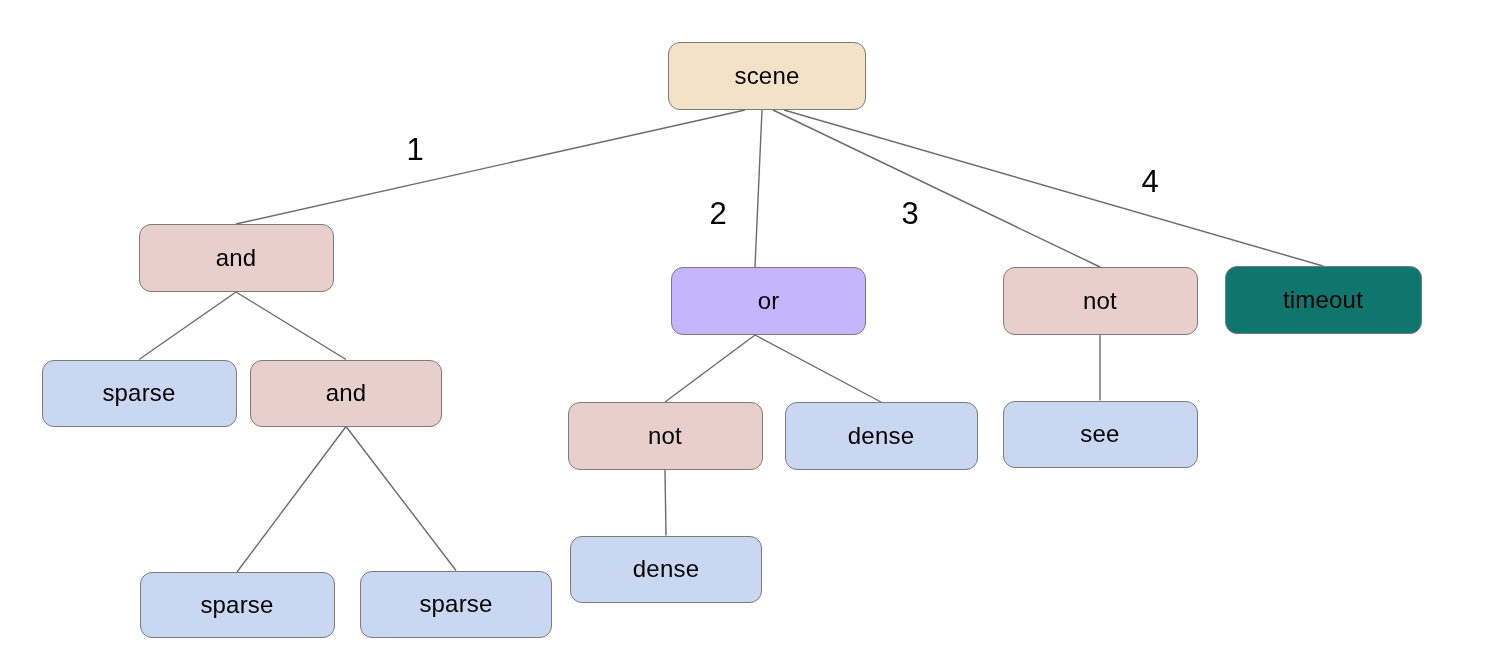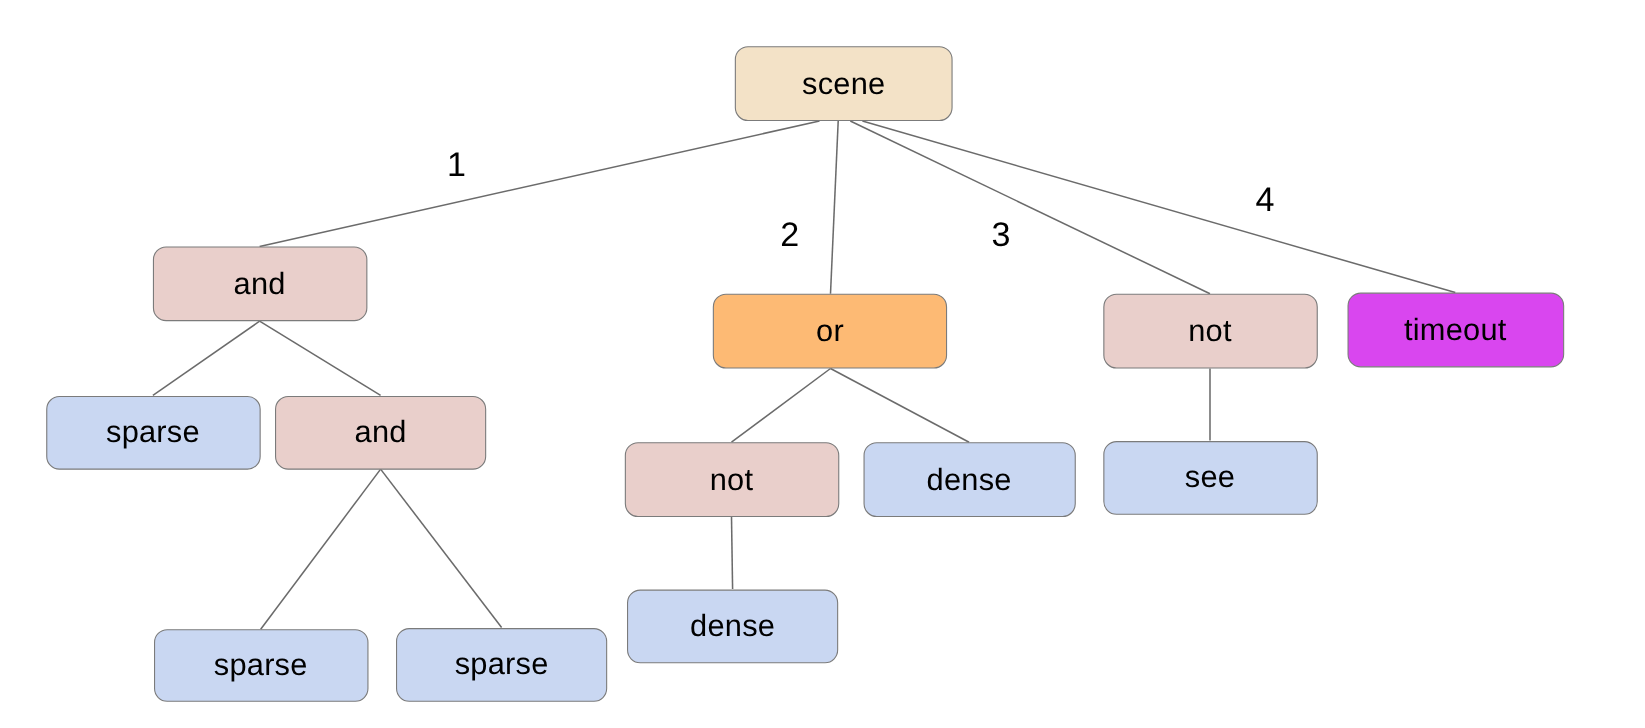--- a/index.html
+++ b/index.html
@@ -21,21 +21,21 @@
     width: 1495px;
     height: 662px;
   }
   .node {
     position: absolute;
     box-sizing: border-box;
     display: flex;
     align-items: center;
     justify-content: center;
     border-radius: 12px;
-    font-size: 28px;
+    font-size: 24px;
     color: #000000;
     letter-spacing: 0.2px;
   }
   .edge-label {
     font-size: 31px;
     fill: #000000;
     font-family: "Liberation Sans", sans-serif;
   }
 </style>
 </head>
@@ -60,27 +60,27 @@
       <line x1="665" y1="470" x2="666" y2="535.5" stroke="#6b6b6b" stroke-width="1.4"></line>
       <line x1="1100" y1="335" x2="1100" y2="400.5" stroke="#6b6b6b" stroke-width="1.4"></line>
     </svg>
   <div id="node-layer">
       <div class="node" style="left: 668px; top: 42px; width: 198px; height: 68px; background: rgb(243, 226, 199); border: 1.5px solid rgb(123, 123, 123); color: rgb(0, 0, 0);">
         <span>scene</span>
       </div>
       <div class="node" style="left: 138.5px; top: 224px; width: 195px; height: 68px; background: rgb(233, 207, 203); border: 1.5px solid rgb(123, 123, 123); color: rgb(0, 0, 0);">
         <span>and</span>
       </div>
-      <div class="node" style="left: 648px; top: 267px; width: 213px; height: 68px; background: #fdba74; border: 1.5px solid rgb(123, 123, 123); color: rgb(0, 0, 0);">
+      <div class="node" style="left: 671px; top: 267px; width: 195px; height: 68px; background: #c4b5fd; border: 1.5px solid rgb(123, 123, 123); color: rgb(0, 0, 0);">
         <span>or</span>
       </div>
       <div class="node" style="left: 1002.5px; top: 267px; width: 195px; height: 68px; background: rgb(233, 207, 203); border: 1.5px solid rgb(123, 123, 123); color: rgb(0, 0, 0);">
         <span>not</span>
       </div>
-      <div class="node" style="left: 1224.5px; top: 266px; width: 197px; height: 68px; background: #d946ef; border: 1.5px solid rgb(123, 123, 123); color: rgb(0, 0, 0);">
+      <div class="node" style="left: 1224.5px; top: 266px; width: 197px; height: 68px; background: #0f766e; border: 1.5px solid rgb(123, 123, 123); color: rgb(0, 0, 0);">
         <span>timeout</span>
       </div>
       <div class="node" style="left: 41.5px; top: 359.5px; width: 195px; height: 67px; background: rgb(201, 215, 242); border: 1.5px solid rgb(123, 123, 123); color: rgb(0, 0, 0);">
         <span>sparse</span>
       </div>
       <div class="node" style="left: 250px; top: 359.5px; width: 192px; height: 67px; background: rgb(233, 207, 203); border: 1.5px solid rgb(123, 123, 123); color: rgb(0, 0, 0);">
         <span>and</span>
       </div>
       <div class="node" style="left: 567.5px; top: 402px; width: 195px; height: 68px; background: rgb(233, 207, 203); border: 1.5px solid rgb(123, 123, 123); color: rgb(0, 0, 0);">
         <span>not</span>

